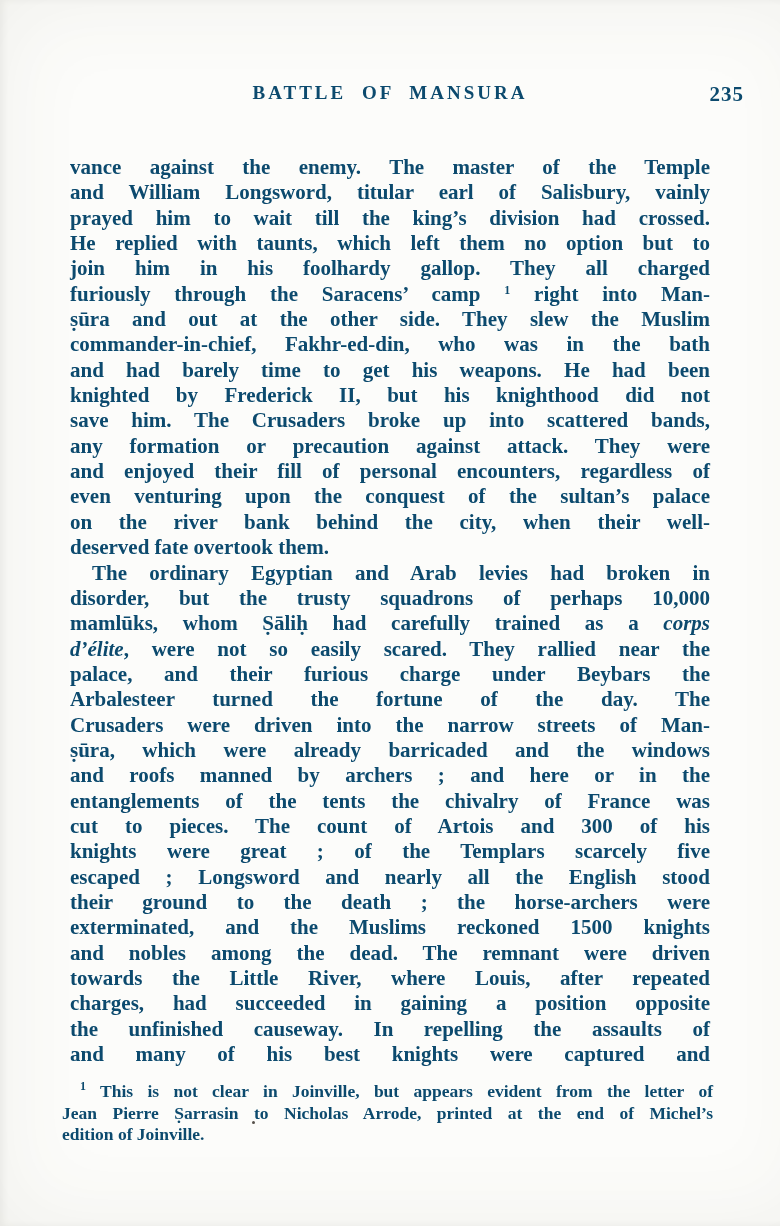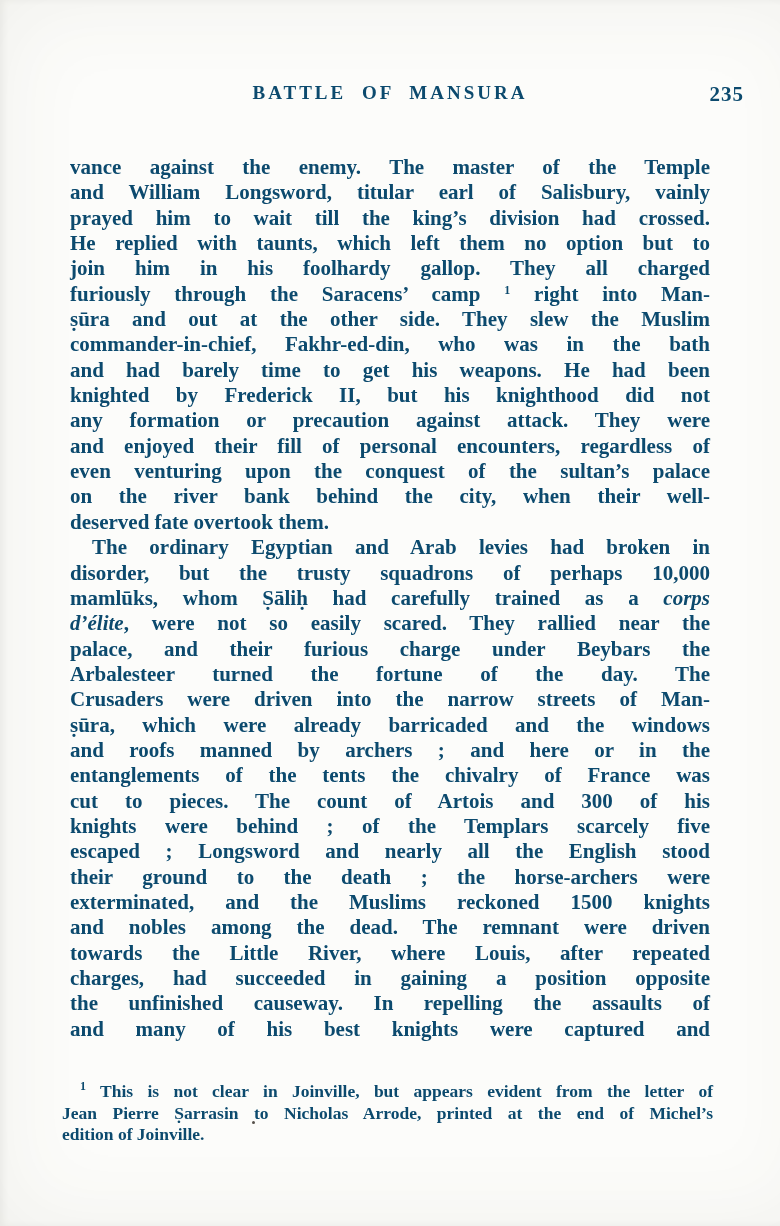--- a/index.html
+++ b/index.html
@@ -71,39 +71,40 @@
         <div class="line">vance against the enemy.  The master of the Temple</div>
         <div class="line">and William Longsword, titular earl of Salisbury, vainly</div>
         <div class="line">prayed him to wait till the king’s division had crossed.</div>
         <div class="line">He replied with taunts, which left them no option but to</div>
         <div class="line">join him in his foolhardy gallop.  They all charged</div>
         <div class="line">furiously through the Saracens’ camp <sup>1</sup> right into Man-</div>
         <div class="line">ṣūra and out at the other side.  They slew the Muslim</div>
         <div class="line">commander-in-chief, Fakhr-ed-din, who was in the bath</div>
         <div class="line">and had barely time to get his weapons.  He had been</div>
         <div class="line">knighted by Frederick II, but his knighthood did not</div>
+        <div class="line">save him.  The Crusaders broke up into scattered bands,</div>
         <div class="line">any formation or precaution against attack.  They were</div>
         <div class="line">and enjoyed their fill of personal encounters, regardless of</div>
         <div class="line">even venturing upon the conquest of the sultan’s palace</div>
         <div class="line">on the river bank behind the city, when their well-</div>
         <div class="line nojust">deserved fate overtook them.</div>
       </div>
       <div class="para indent">
         <div class="line">The ordinary Egyptian and Arab levies had broken in</div>
         <div class="line">disorder, but the trusty squadrons of perhaps 10,000</div>
         <div class="line">mamlūks, whom Ṣāliḥ had carefully trained as a <i>corps</i></div>
         <div class="line"><i>d’élite</i>, were not so easily scared.  They rallied near the</div>
         <div class="line">palace, and their furious charge under Beybars the</div>
         <div class="line">Arbalesteer turned the fortune of the day.  The</div>
         <div class="line">Crusaders were driven into the narrow streets of Man-</div>
         <div class="line">ṣūra, which were already barricaded and the windows</div>
         <div class="line">and roofs manned by archers ;  and here or in the</div>
         <div class="line">entanglements of the tents the chivalry of France was</div>
         <div class="line">cut to pieces.  The count of Artois and 300 of his</div>
-        <div class="line">knights were behind ;  of the Templars scarcely five</div>
+        <div class="line">knights were great ;  of the Templars scarcely five</div>
         <div class="line">escaped ;  Longsword and nearly all the English stood</div>
         <div class="line">their ground to the death ;  the horse-archers were</div>
         <div class="line">exterminated, and the Muslims reckoned 1500 knights</div>
         <div class="line">and nobles among the dead.  The remnant were driven</div>
         <div class="line">towards the Little River, where Louis, after repeated</div>
         <div class="line">charges, had succeeded in gaining a position opposite</div>
         <div class="line">the unfinished causeway.  In repelling the assaults of</div>
         <div class="line">and many of his best knights were captured and</div>
       </div>
     </div>

